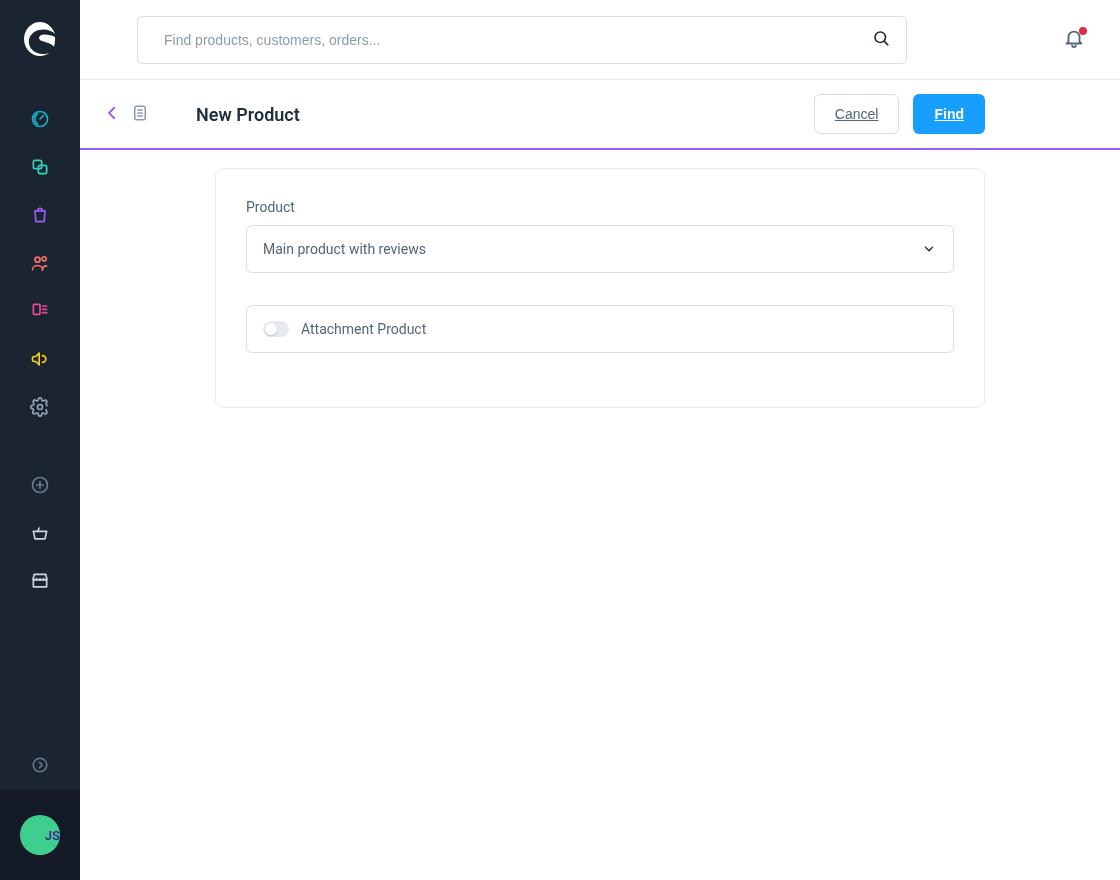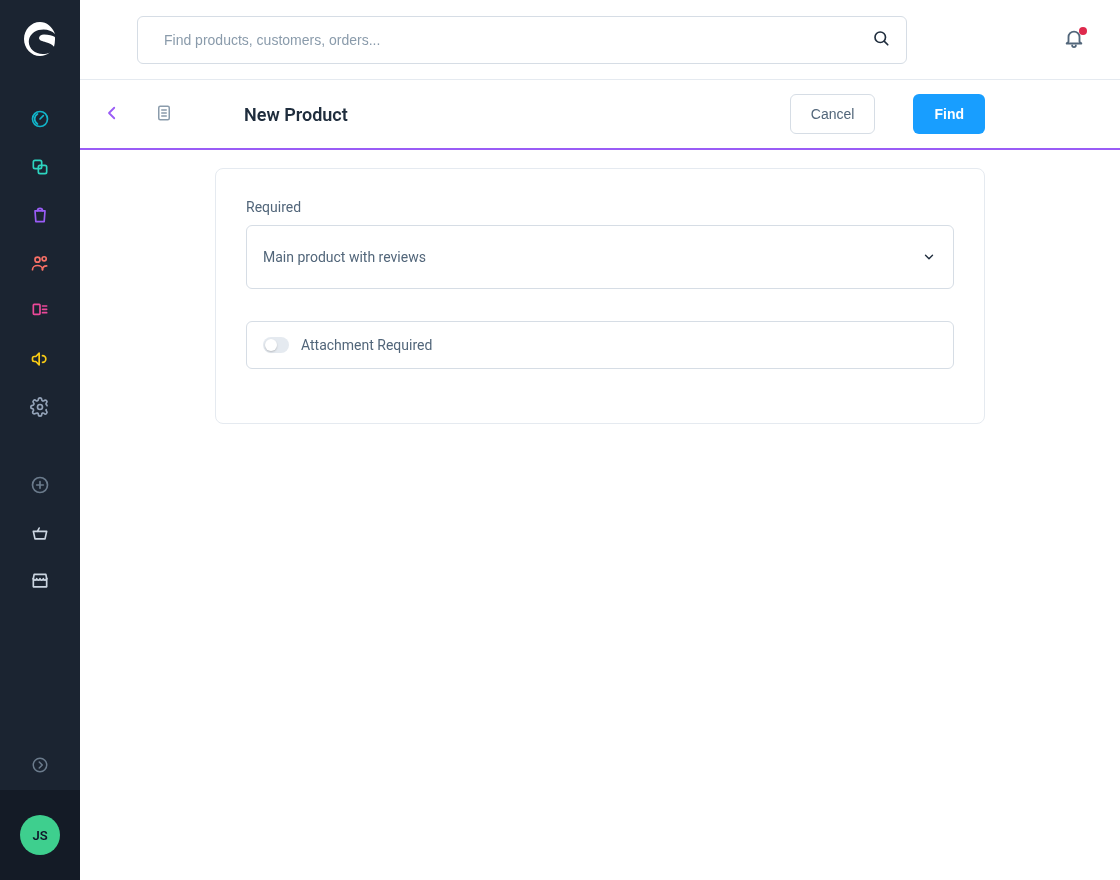--- a/index.html
+++ b/index.html
@@ -67,26 +67,26 @@
     height: 90px;
     display: flex;
     align-items: center;
     justify-content: center;
   }
   .avatar {
     width: 40px;
     height: 40px;
     border-radius: 50%;
     background: #3ecf8e;
-    color: #0f172a;
+    color: #4c1d95;
     font-size: 13px;
     font-weight: 600;
     display: flex;
     align-items: center;
-    justify-content: center;
+    justify-content: flex-end;
     cursor: pointer;
   }
 
   
   .main {
     flex: 1;
     display: flex;
     flex-direction: column;
     height: 100%;
   }
@@ -150,21 +150,21 @@
     border-radius: 50%;
   }
 
   
   .page-header {
     height: 70px;
     border-bottom: 2px solid #9a5cf6;
     display: flex;
     align-items: center;
     padding: 0 135px 0 20px;
-    gap: 28px;
+    gap: 4px;
   }
   .hdr-icon-btn {
     width: 24px;
     height: 24px;
     display: flex;
     align-items: center;
     justify-content: center;
     cursor: pointer;
     color: #9a5cf6;
   }
@@ -181,20 +181,21 @@
     height: 40px;
     padding: 0 20px;
     border-radius: 6px;
     font-size: 14px;
     font-weight: 500;
     cursor: pointer;
     border: 1px solid transparent;
     display: flex;
     align-items: center;
     justify-content: center;
+    text-decoration: underline;
   }
   .btn-secondary {
     background: #ffffff;
     border-color: #d6dde5;
     color: #52667a;
   }
   .btn-primary {
     background: #189eff;
     color: #ffffff;
     font-weight: 600;
@@ -214,21 +215,21 @@
     background: #ffffff;
   }
   .field-label {
     font-size: 14px;
     color: #52667a;
     margin-bottom: 10px;
   }
   .select {
     position: relative;
     width: 100%;
-    height: 64px;
+    height: 48px;
     border: 1px solid #d6dde5;
     border-radius: 6px;
     display: flex;
     align-items: center;
     padding: 0 48px 0 16px;
     cursor: pointer;
     color: #52667a;
     background: #ffffff;
     margin-bottom: 32px;
   }
@@ -451,33 +452,33 @@
     </div>
     <h1 class="page-title">New Product</h1>
     <div class="hdr-spacer"></div>
     <button class="btn btn-secondary">Cancel</button>
     <button class="btn btn-primary" style="margin-left:10px;">Find</button>
   </div>
 
   <div class="content-area">
     <div class="card">
 
-      <div class="field-label">Required</div>
+      <div class="field-label">Product</div>
       <div class="select">
         <span>Main product with reviews</span>
         <span class="select-chevron">
           <svg viewBox="0 0 24 24" fill="none" stroke="#1f2d3d" stroke-width="2.4" stroke-linecap="round" stroke-linejoin="round">
             <polyline points="6 9 12 15 18 9"></polyline>
           </svg>
         </span>
       </div>
 
       <div class="toggle-row">
         <div class="toggle">
           <div class="toggle-knob"></div>
         </div>
-        <span class="toggle-label">Attachment Required</span>
+        <span class="toggle-label">Attachment Product</span>
       </div>
 
     </div>
   </div>
 
 </div>
 
 </body></html>

